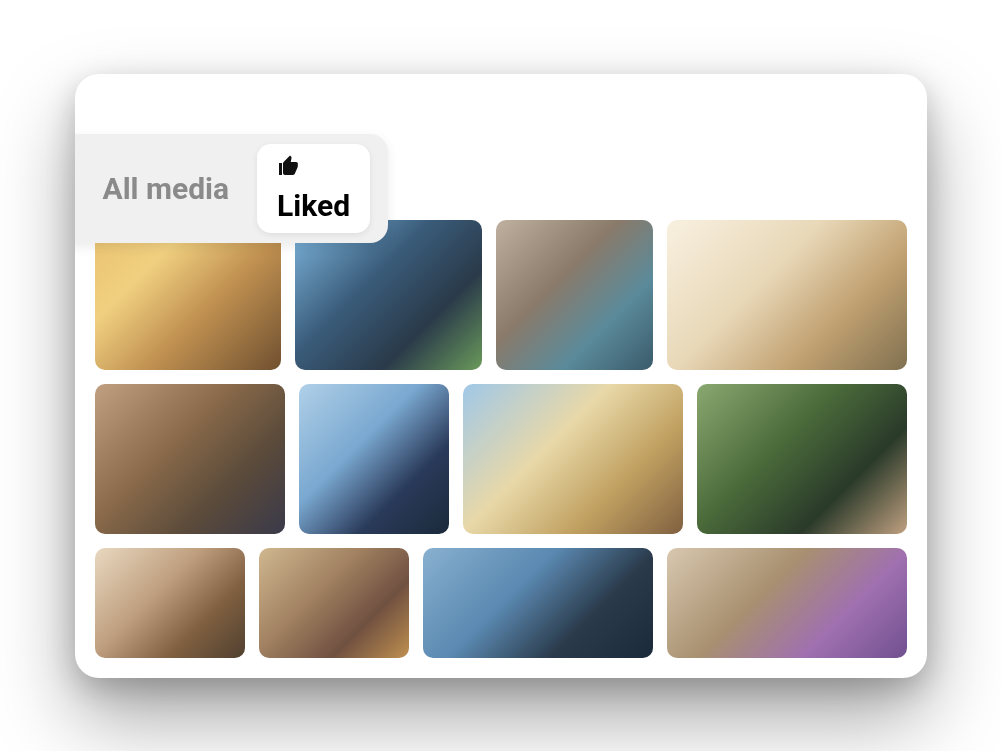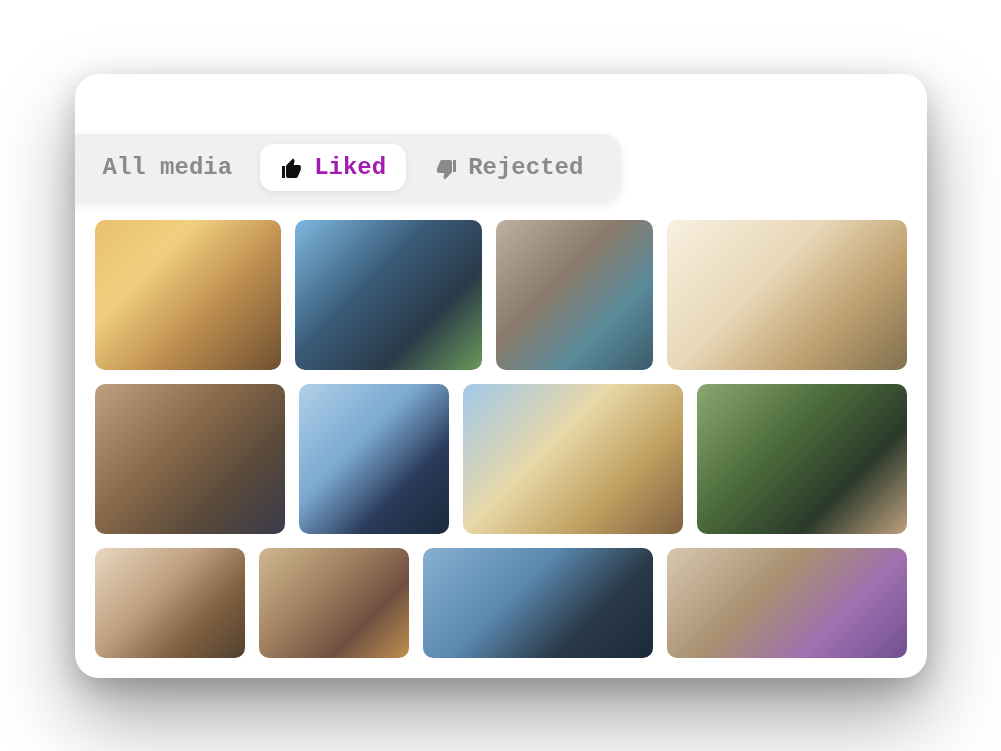--- a/index.html
+++ b/index.html
@@ -34,35 +34,35 @@
       align-items: center;
       gap: 8px;
       background: #f0f0f0;
       border-radius: 18px;
       padding: 10px 18px 10px 28px;
       z-index: 10;
       box-shadow: 0 4px 12px rgba(0,0,0,0.08);
     }
     .filter-tab {
       display: inline-flex;
-      align-items: flex-end;
+      align-items: flex-start;
       gap: 10px;
       padding: 10px 20px;
       border-radius: 14px;
-      font-size: 24px;
+      font-size: 30px;
       font-weight: 700;
       color: #8a8a8a;
       cursor: pointer;
       white-space: nowrap;
-      font-family: Liberation Mono, monospace;
     }
     .filter-tab.active {
       background: #ffffff;
-      color: #a21caf;
+      color: #000000;
       box-shadow: 0 2px 6px rgba(0,0,0,0.08);
+      flex-direction: column;
     }
     .filter-tab .icon {
       display: inline-flex;
       align-items: center;
     }
     .gallery {
       position: absolute;
       top: 146px;
       left: 20px;
       right: 20px;
@@ -108,28 +108,20 @@
       <span>All media</span>
     </div>
     <div class="filter-tab active">
       <span class="icon">
         <svg width="24" height="24" viewBox="0 0 24 24" fill="#111111">
             <path d="M2 21h3V9H2v12zm19-11c0-1.1-.9-2-2-2h-5.3l.8-3.8V3.7c0-.4-.2-.8-.4-1.1L13 1.5 6.6 8c-.4.4-.6.9-.6 1.4V19c0 1.1.9 2 2 2h8c.8 0 1.5-.5 1.8-1.2l2.9-6.8c.1-.2.1-.5.1-.7V10z"></path>
           </svg>
       </span>
       <span>Liked</span>
     </div>
-    <div class="filter-tab">
-      <span class="icon">
-        <svg width="24" height="24" viewBox="0 0 24 24" fill="#8a8a8a">
-            <path d="M22 3h-3v12h3V3zM3 14c0 1.1.9 2 2 2h5.3l-.8 3.8v.5c0 .4.2.8.4 1.1l1.1 1.1L17.4 16c.4-.4.6-.9.6-1.4V5c0-1.1-.9-2-2-2H8c-.8 0-1.5.5-1.8 1.2L3.2 11c-.1.2-.2.5-.2.7V14z"></path>
-          </svg>
-      </span>
-      <span>Rejected</span>
-    </div>
   </div>
 
   <div class="gallery">
     <div class="gallery-row">
       <div class="thumb ph-1" style="width:190px"></div>
       <div class="thumb ph-2" style="width:190px"></div>
       <div class="thumb ph-3" style="width:160px"></div>
       <div class="thumb ph-4" style="width:244px"></div>
     </div>
     <div class="gallery-row">

